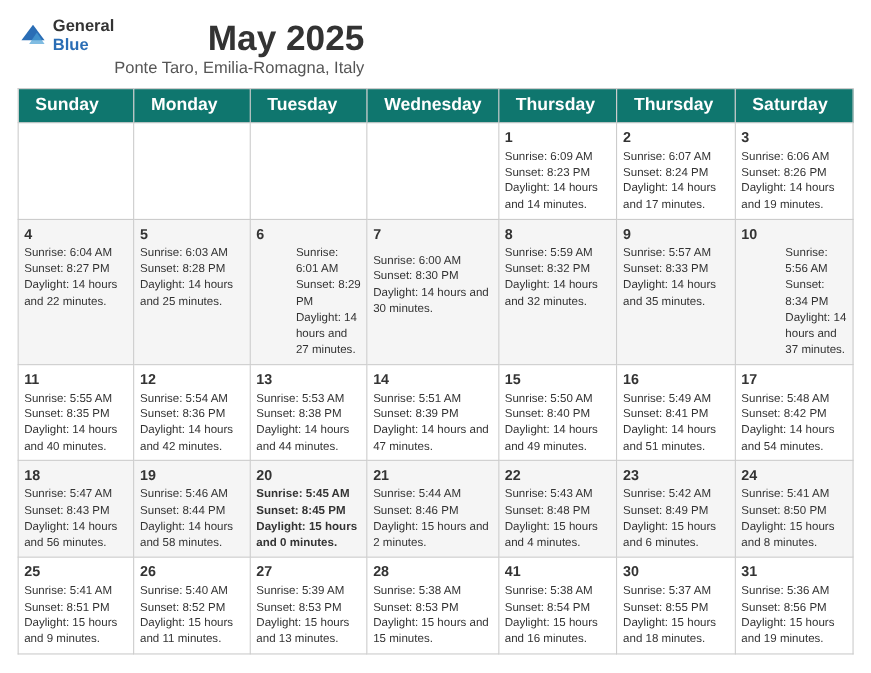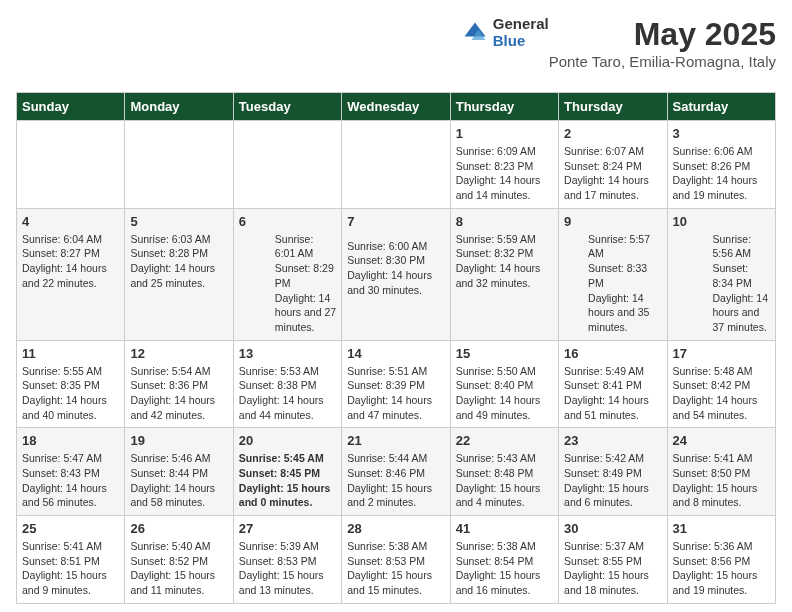--- a/index.html
+++ b/index.html
@@ -5,23 +5,23 @@
     * { margin: 0; padding: 0; box-sizing: border-box; }
     body {
       font-family: Arial, sans-serif;
       background: #fff;
       width: 792px;
       min-height: 612px;
       padding: 16px;
     }
     .header {
       display: flex;
-      justify-content: flex-end;
+      justify-content: flex-start;
       align-items: flex-start;
-      margin-bottom: 22px;
+      margin-bottom: 10px;
     }
     .logo {
       display: flex;
       align-items: center;
       gap: 4px;
     }
     .logo-text {
       display: flex;
       flex-direction: column;
       line-height: 1.1;
@@ -51,25 +51,25 @@
     .location-title {
       font-size: 15px;
       color: #555;
     }
     .calendar-table {
       width: 100%;
       border-collapse: collapse;
       font-size: 11px;
     }
     .calendar-table th {
-      background: #14532d;
+      background: #0f766e;
       color: #fff;
-      padding: 6px 5px;
+      padding: 6px 15px;
       text-align: left;
-      font-size: 13px;
+      font-size: 16px;
       border: 1px solid #ccc;
     }
     .calendar-table td {
       border: 1px solid #ccc;
       vertical-align: top;
       padding: 5px;
       width: calc(100% / 7);
       min-height: 80px;
       background: #fff;
     }
@@ -174,21 +174,21 @@
 Daylight: 14 hours and 30 minutes.</div>
         </td>
         <td>
           <div class="day-number">8</div>
           <div class="day-info" style="white-space: pre-line;">Sunrise: 5:59 AM
 Sunset: 8:32 PM
 Daylight: 14 hours and 32 minutes.</div>
         </td>
         <td>
           <div class="day-number">9</div>
-          <div class="day-info" style="white-space: pre-line; margin-left: 24px;">Sunrise: 5:57 AM
+          <div class="day-info" style="white-space: pre-line;">Sunrise: 5:57 AM
 Sunset: 8:33 PM
 Daylight: 14 hours and 35 minutes.</div>
         </td>
         <td>
           <div class="day-number">10</div>
           <div class="day-info" style="white-space: pre-line; margin-left: 40px;">Sunrise: 5:56 AM
 Sunset: 8:34 PM
 Daylight: 14 hours and 37 minutes.</div>
         </td>
       </tr>

